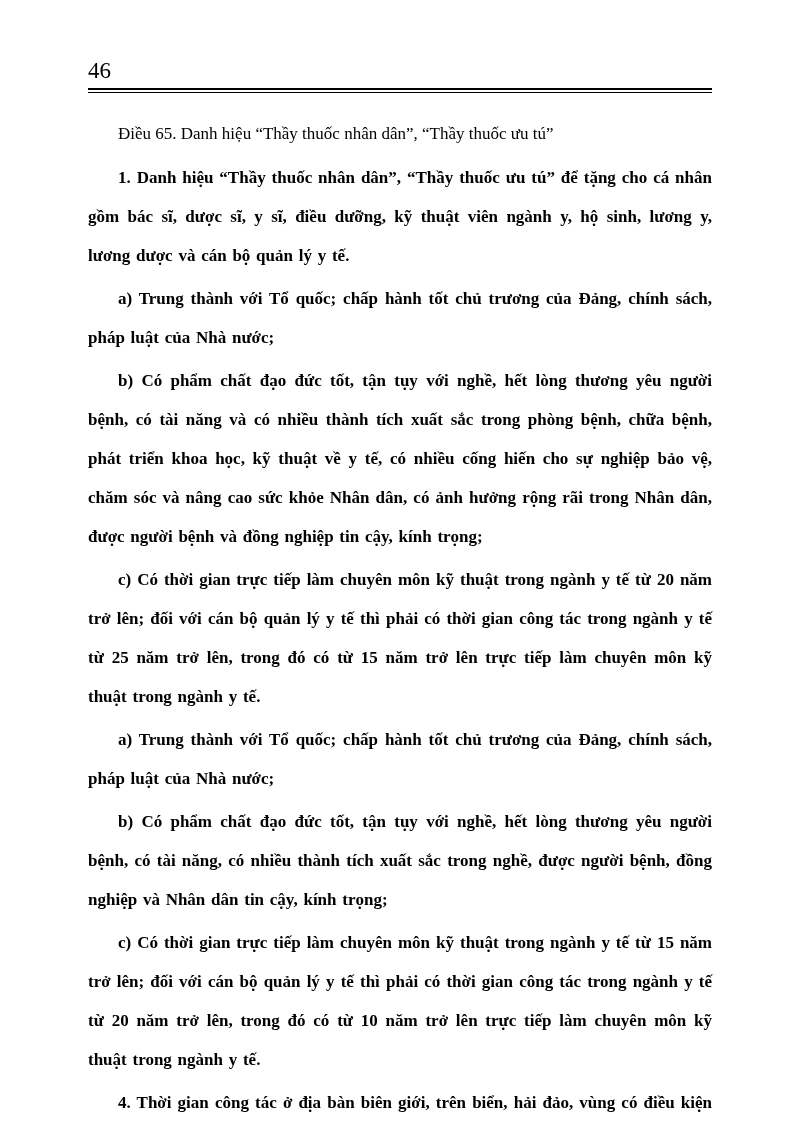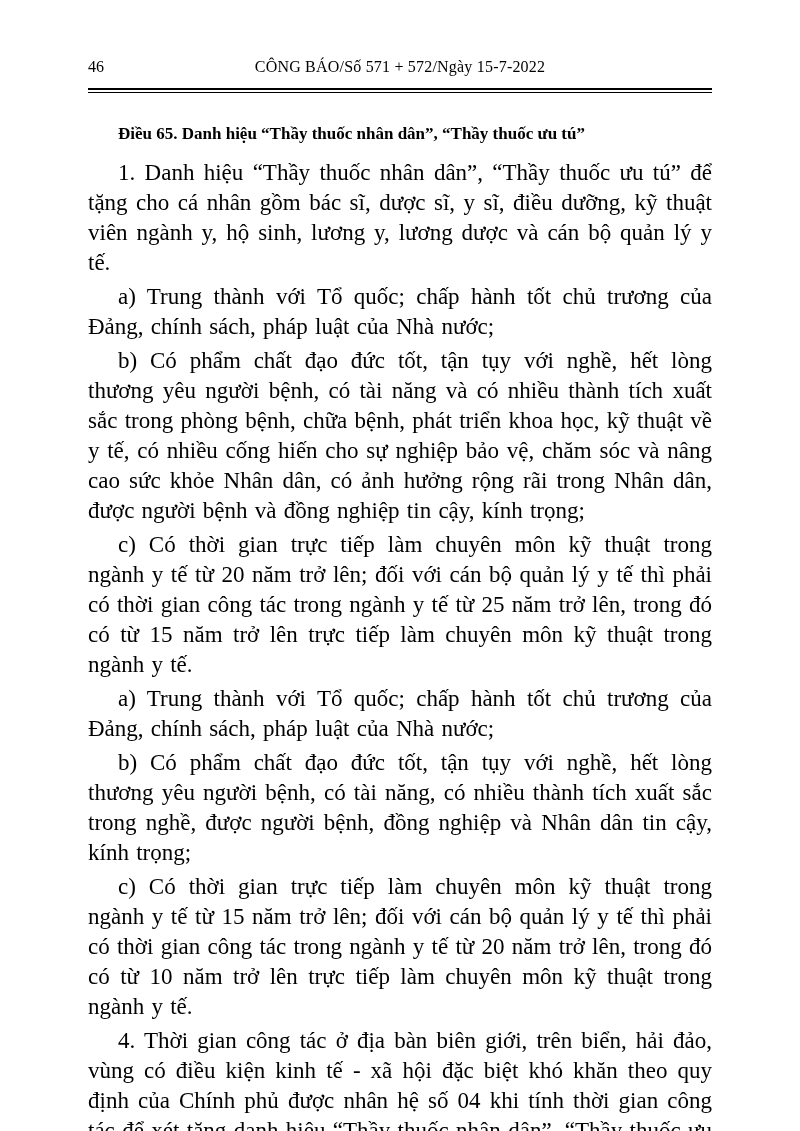--- a/index.html
+++ b/index.html
@@ -17,21 +17,21 @@
   }
   .page {
     box-sizing: border-box;
     width: 800px;
     height: 1131px;
     padding: 58px 88px 0 88px;
   }
   .header {
     position: relative;
     height: 24px;
-    font-size: 16px;
+    font-size: 23px;
   }
   .page-number {
     position: absolute;
     left: 0;
     top: 0;
   }
   .header-title {
     text-align: center;
     letter-spacing: 0.2px;
   }
@@ -40,42 +40,42 @@
     border-top: 2px solid #000;
     border-bottom: 1px solid #000;
     margin-top: 6px;
     margin-bottom: 0;
   }
   .article {
     margin-top: 26px;
   }
   .article-heading {
     font-size: 17px;
-    font-weight: bold;
+    font-weight: normal;
     text-indent: 30px;
     margin: 0 0 10px 0;
     line-height: 29px;
   }
   .paragraph {
-    font-size: 23px;
-    line-height: 30px;
+    font-size: 17px;
+    line-height: 39px;
     text-align: justify;
     text-indent: 30px;
     margin: 0 0 4px 0;
     word-spacing: 1.5px;
+    font-weight: bold;
   }
 </style>
 </head>
 <body>
 
 <div class="page">
 
   <div class="header">
     <span class="page-number">46</span>
-    <div class="header-title">CÔNG BÁO/Số 571 + 572/Ngày 15-7-2022</div>
   </div>
 
   <div class="double-rule"></div>
 
   <div class="article">
     <h2 class="article-heading">Điều 65. Danh hiệu “Thầy thuốc nhân dân”, “Thầy thuốc ưu tú”</h2>
 
     <p class="paragraph">1. Danh hiệu “Thầy thuốc nhân dân”, “Thầy thuốc ưu tú” để tặng cho cá nhân gồm bác sĩ, dược sĩ, y sĩ, điều dưỡng, kỹ thuật viên ngành y, hộ sinh, lương y, lương dược và cán bộ quản lý y tế.</p>
     <p class="paragraph">a) Trung thành với Tổ quốc; chấp hành tốt chủ trương của Đảng, chính sách, pháp luật của Nhà nước;</p>
     <p class="paragraph">b) Có phẩm chất đạo đức tốt, tận tụy với nghề, hết lòng thương yêu người bệnh, có tài năng và có nhiều thành tích xuất sắc trong phòng bệnh, chữa bệnh, phát triển khoa học, kỹ thuật về y tế, có nhiều cống hiến cho sự nghiệp bảo vệ, chăm sóc và nâng cao sức khỏe Nhân dân, có ảnh hưởng rộng rãi trong Nhân dân, được người bệnh và đồng nghiệp tin cậy, kính trọng;</p>

